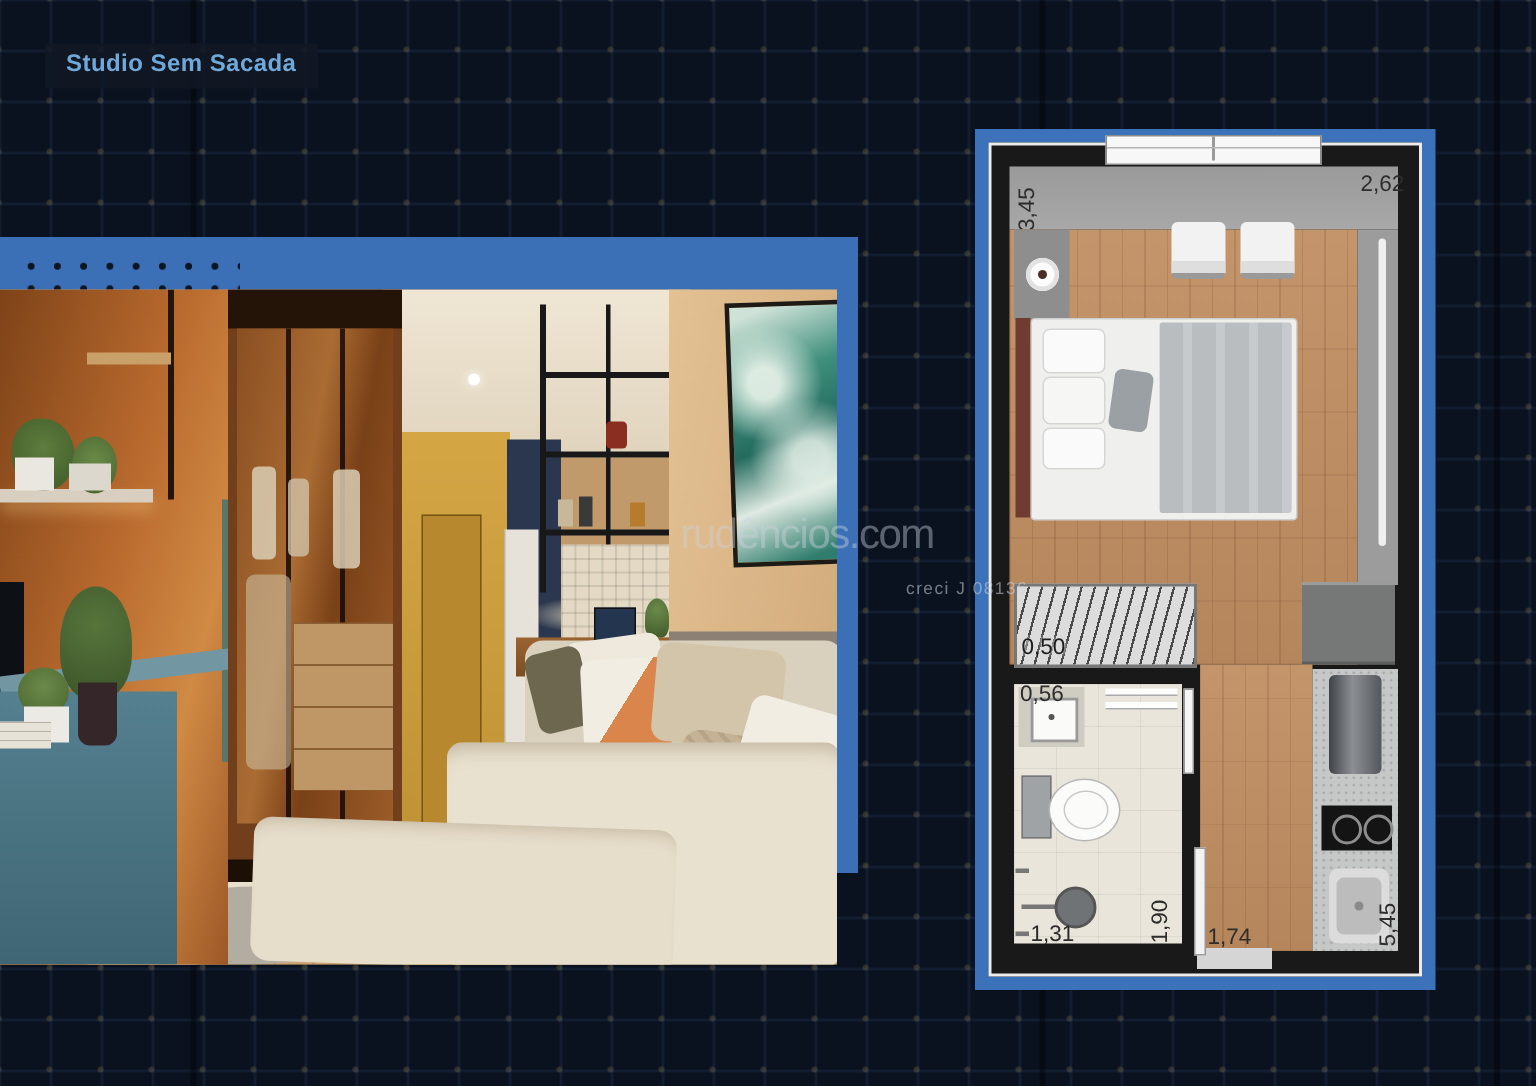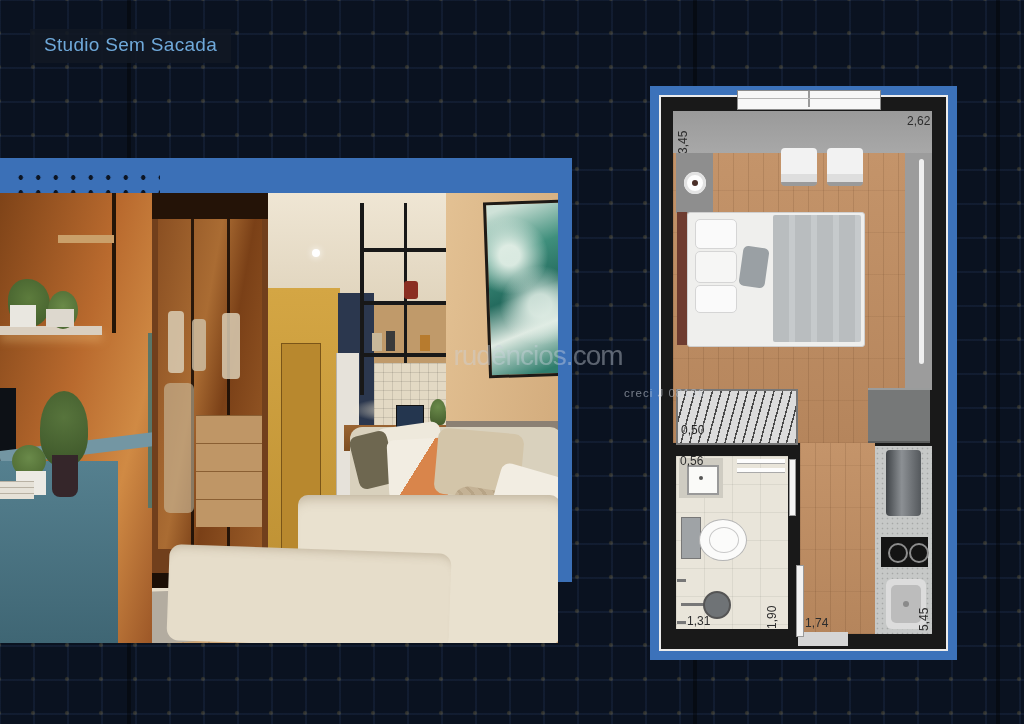--- a/index.html
+++ b/index.html
@@ -10,37 +10,37 @@
   .bg-tiles{inset:0;
     background-image:
       radial-gradient(circle, rgba(150,130,70,.28) 1.3px, rgba(150,130,70,0) 2.6px),
       linear-gradient(rgba(48,72,112,.20) 2px, transparent 2px),
       linear-gradient(90deg, rgba(48,72,112,.20) 2px, transparent 2px);
     background-size:34px 34px,34px 34px,34px 34px;
     background-position:16px 16px,-1px -1px,-1px -1px;}
   .seam{top:0;bottom:0;width:4px;background:rgba(0,0,0,.38);}
   
   .badge{left:30px;top:29px;padding:5px 14px 7px 14px;background:rgba(17,24,35,.88);
-    color:#6fa9da;font-size:19px;font-weight:normal;letter-spacing:.3px;}
+    color:#6fa9da;font-size:16px;font-weight:bold;letter-spacing:.3px;}
   
   .mat{left:0;top:158px;width:572px;height:424px;background:#3b70b7;}
   .mat-dots{left:8px;top:8px;width:152px;height:30px;
     background-image:radial-gradient(circle, #0c1524 2.1px, transparent 2.6px);
     background-size:17.5px 15px;background-position:4px 4px;}
   
   .photo{left:0;top:193px;width:558px;height:450px;overflow:hidden;background:#c09a6a;}
   
   .plan{left:650px;top:86px;width:307px;height:574px;background:#3c72ba;}
   .plan-inner{position:absolute;left:9px;top:9px;right:9px;bottom:9px;
     background:#191919;border:2px solid #ececec;}
   .wood{background:
     repeating-linear-gradient(90deg, rgba(60,30,8,.12) 0 1px, transparent 1px 15px),
     repeating-linear-gradient(0deg, rgba(60,30,8,.07) 0 1px, transparent 1px 42px),
     linear-gradient(180deg,#c4946a,#b5855c);}
-  .dim{font-size:12px;color:#2d2d2d;white-space:nowrap;}
+  .dim{font-size:15px;color:#2d2d2d;white-space:nowrap;}
   .dimv{writing-mode:vertical-rl;transform:rotate(180deg);}
   .speckle{background-image:radial-gradient(rgba(0,0,0,.16) .7px, transparent 1.1px);
     background-size:5px 5px;background-color:#c6c8c7;}
   
   .wm{color:#ccd3dd;pointer-events:none;}
 </style>
 </head>
 <body>
 
 <div id="stage">
@@ -201,17 +201,17 @@
       </div>
       <div class="a" style="left:225px;top:482px;width:40px;height:50px;background:#dcdcdc;border-radius:6px;">
         <div class="a" style="left:5px;top:6px;width:30px;height:38px;background:#bcbcbc;border-radius:5px;"></div>
         <div class="a" style="left:17px;top:22px;width:6px;height:6px;background:#8a8a8a;border-radius:50%;"></div>
       </div>
       <div class="a dim dimv" style="left:256px;top:494px;height:40px;">5,45</div>
     </div>
   </div>
 
   <div class="a wm" style="left:538px;top:340px;transform:translateX(-50%);font-size:28px;letter-spacing:-1px;opacity:.42;">rudêncios.com</div>
-  <div class="a wm" style="left:624px;top:387px;font-size:11.5px;letter-spacing:1px;opacity:.55;">creci J 08136</div>
+  <div class="a wm" style="left:604px;top:387px;font-size:11.5px;letter-spacing:1px;opacity:.55;">creci J 08136</div>
 
   <div class="a badge">Studio Sem Sacada</div>
 
 </div>
 
 </body></html>

